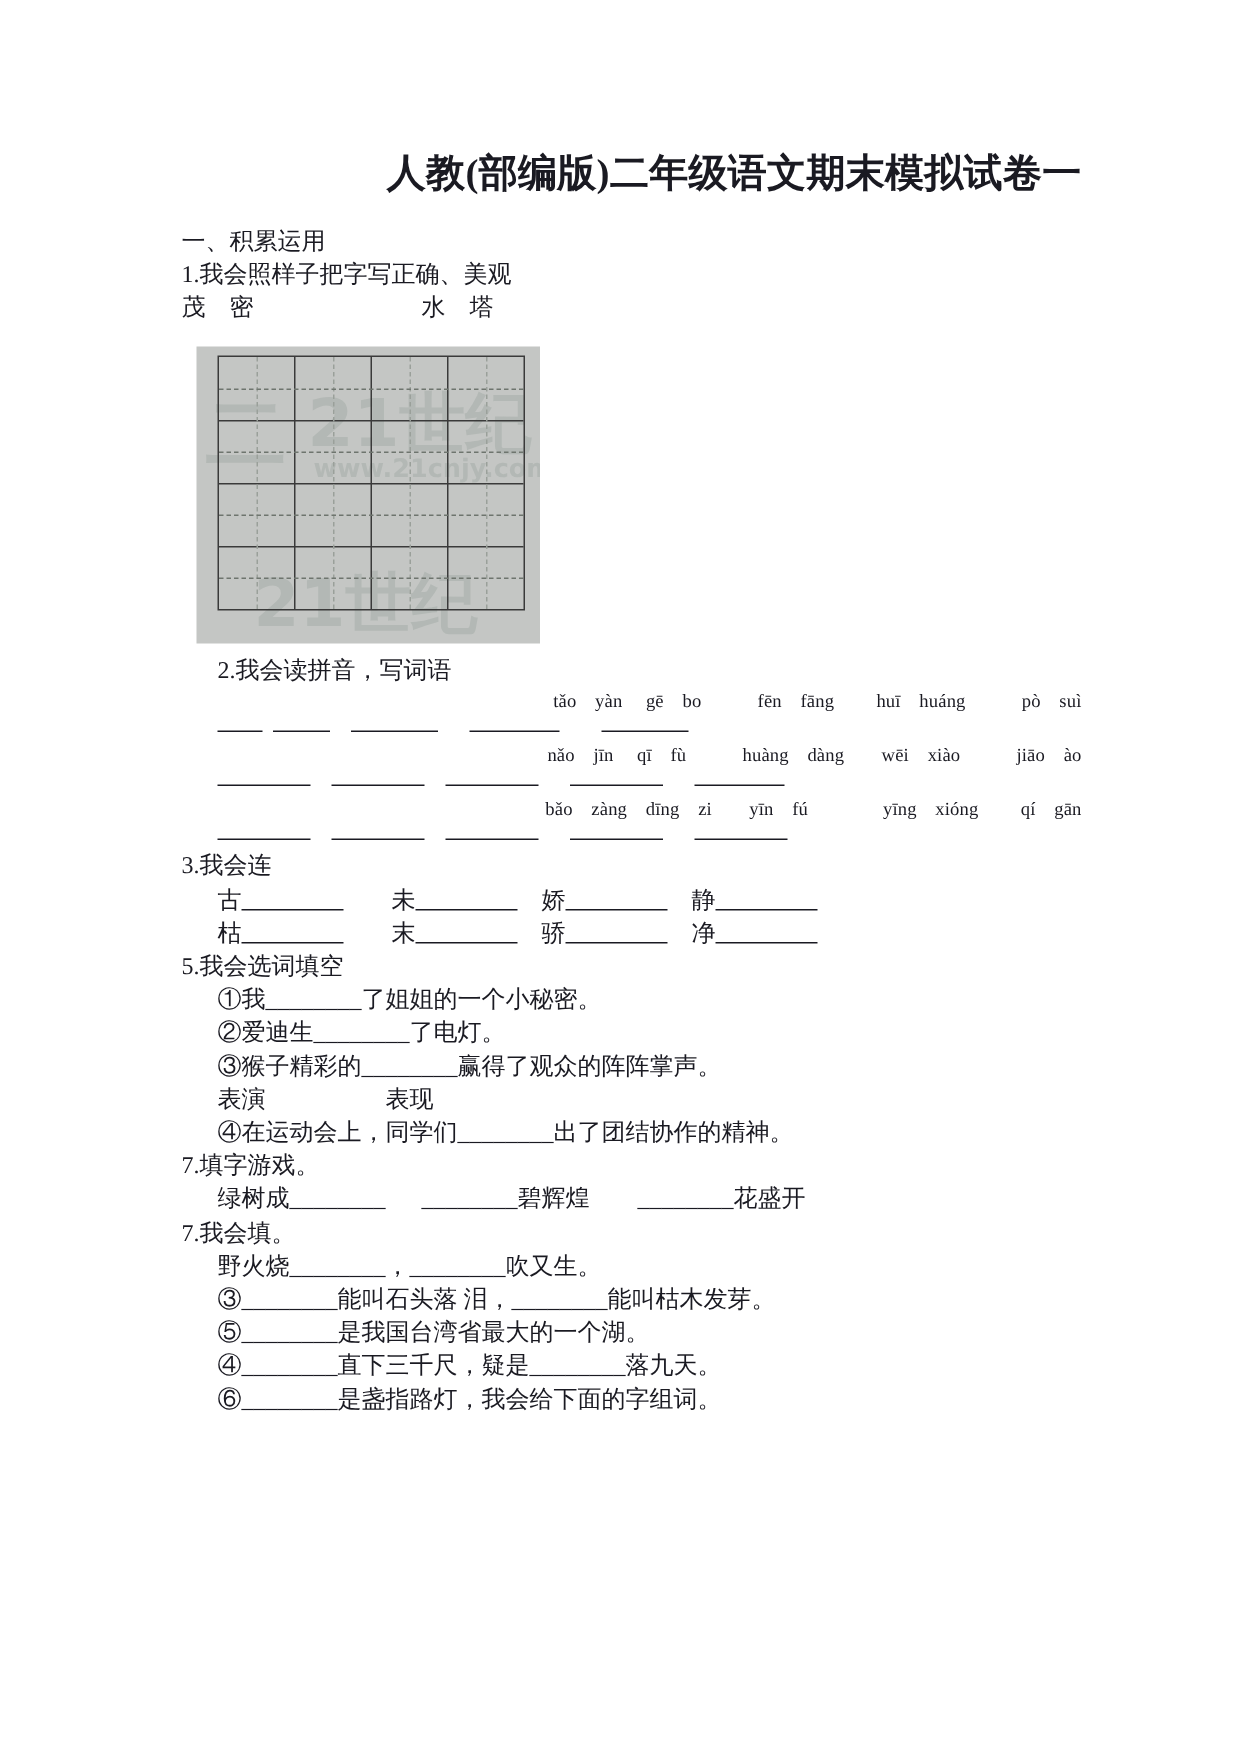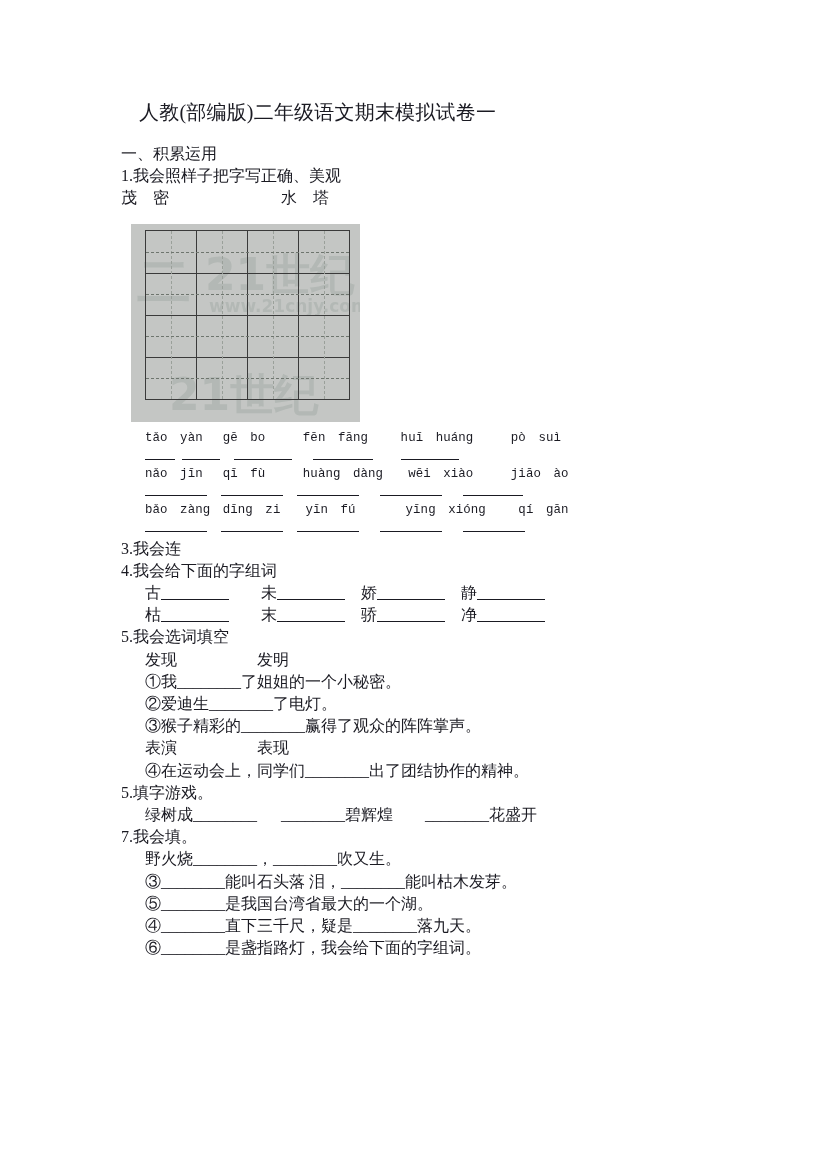--- a/index.html
+++ b/index.html
@@ -25,23 +25,23 @@
   }
 
   .content {
     position: absolute;
     left: 121px;
     top: 100px;
     width: 600px;
   }
 
   .doc-title {
-    text-align: left;
-    font-size: 20px;
-    font-weight: normal;
+    text-align: right;
+    font-size: 26px;
+    font-weight: bold;
     letter-spacing: 0.2px;
     margin: 0 0 18px 0;
     line-height: 1.25;
     padding-left: 18px;
   }
 
   .line {
     font-size: 16px;
     line-height: 22.2px;
     white-space: pre;
@@ -100,27 +100,28 @@
   }
   .grid-box .hdash {
     position: absolute;
     height: 0;
     left: 0; right: 0;
     border-top: 1px dashed #6e756e;
   }
 
   
   .py-row {
-    font-family: Liberation Mono, monospace;
+    font-family: Liberation Serif, serif;
     font-size: 12.4px;
     line-height: 17px;
     letter-spacing: 0.1px;
     white-space: pre;
     margin: 0;
     padding-left: 24px;
+    text-align: right;
   }
   .py-blank-row {
     white-space: pre;
     font-size: 14px;
     line-height: 17px;
     padding-left: 24px;
     margin: 0 0 2px 0;
     font-family: "Liberation Serif", serif;
   }
   .py-blank-row .u {
@@ -169,45 +170,44 @@
         <span class="vdash" style="left:76px;"></span>
         <span class="vdash" style="left:127px;"></span>
         <span class="vdash" style="left:178px;"></span>
         <span class="hdash" style="top:21px;"></span>
         <span class="hdash" style="top:63px;"></span>
         <span class="hdash" style="top:105px;"></span>
         <span class="hdash" style="top:147px;"></span>
       </div>
     </div>
 
+    <p class="line indent">2.我会读拼音，写词语</p>
 
     <p class="py-row">tǎo　yàn　 gē　bo　　　fēn　fāng　　 huī　huáng　　　pò　suì</p>
     <p class="py-blank-row"><span class="u" style="width:30px;"></span> <span class="u" style="width:38px;"></span>  <span class="u" style="width:58px;"></span>   <span class="u" style="width:60px;"></span>    <span class="u" style="width:58px;"></span></p>
 
     <p class="py-row">nǎo　jīn　 qī　fù　　　huàng　dàng　　wēi　xiào　　　jiāo　ào</p>
     <p class="py-blank-row"><span class="u" style="width:62px;"></span>  <span class="u" style="width:62px;"></span>  <span class="u" style="width:62px;"></span>   <span class="u" style="width:62px;"></span>   <span class="u" style="width:60px;"></span></p>
 
     <p class="py-row">bǎo　zàng　dīng　zi　　yīn　fú　　　　yīng　xióng　　 qí　gān</p>
     <p class="py-blank-row"><span class="u" style="width:62px;"></span>  <span class="u" style="width:62px;"></span>  <span class="u" style="width:62px;"></span>   <span class="u" style="width:62px;"></span>   <span class="u" style="width:62px;"></span></p>
 
     <p class="line">3.我会连</p>
 
-    <p class="line">4.我会给下面的字组词</p>
     <p class="line indent"><span>古</span><span class="blank" style="width:68px;"></span>    <span>未</span><span class="blank" style="width:68px;"></span>  <span>娇</span><span class="blank" style="width:68px;"></span>  <span>静</span><span class="blank" style="width:68px;"></span></p>
     <p class="line indent"><span>枯</span><span class="blank" style="width:68px;"></span>    <span>末</span><span class="blank" style="width:68px;"></span>  <span>骄</span><span class="blank" style="width:68px;"></span>  <span>净</span><span class="blank" style="width:68px;"></span></p>
 
     <p class="line">5.我会选词填空</p>
-    <p class="line indent">发现　　　　　发明</p>
     <p class="line indent">①我________了姐姐的一个小秘密。</p>
     <p class="line indent">②爱迪生________了电灯。</p>
     <p class="line indent">③猴子精彩的________赢得了观众的阵阵掌声。</p>
     <p class="line indent">表演　　　　　表现</p>
     <p class="line indent">④在运动会上，同学们________出了团结协作的精神。</p>
 
-    <p class="line">5.填字游戏。</p>
+    <p class="line">7.填字游戏。</p>
     <p class="line indent"><span>绿树成________</span>   <span>________碧辉煌</span>    <span>________花盛开</span></p>
 
     <p class="line">7.我会填。</p>
     <p class="line indent">野火烧________，________吹又生。</p>
     <p class="line indent">③________能叫石头落 泪，________能叫枯木发芽。</p>
     <p class="line indent">⑤________是我国台湾省最大的一个湖。</p>
     <p class="line indent">④________直下三千尺，疑是________落九天。</p>
     <p class="line indent">⑥________是盏指路灯，我会给下面的字组词。</p>
 
   </div>

